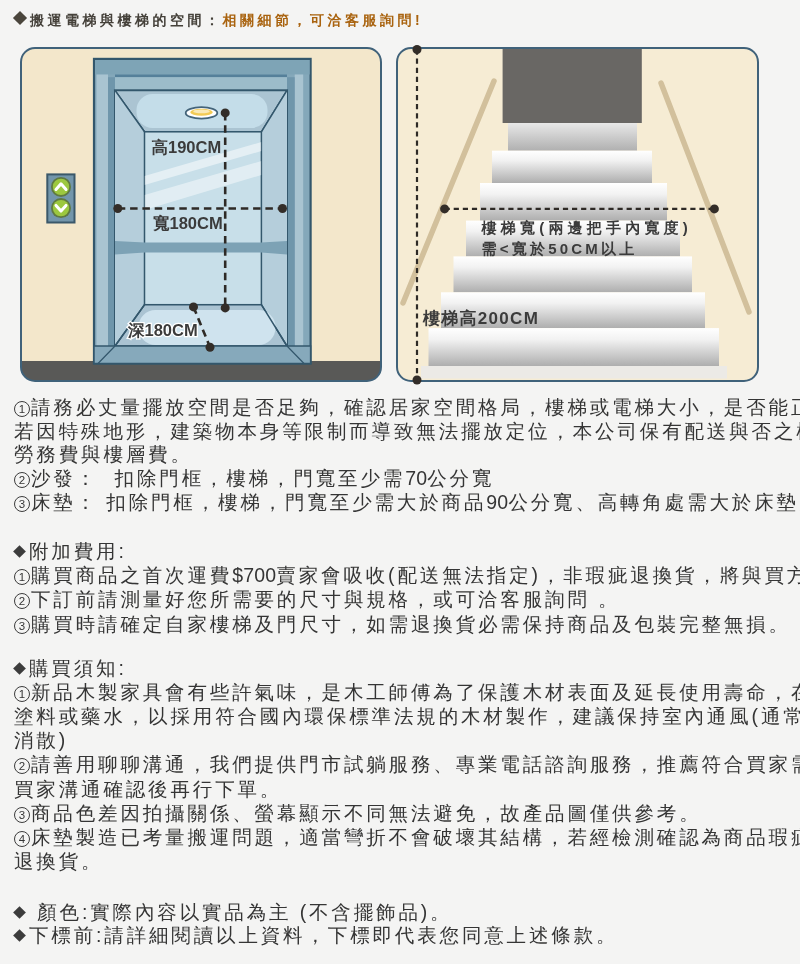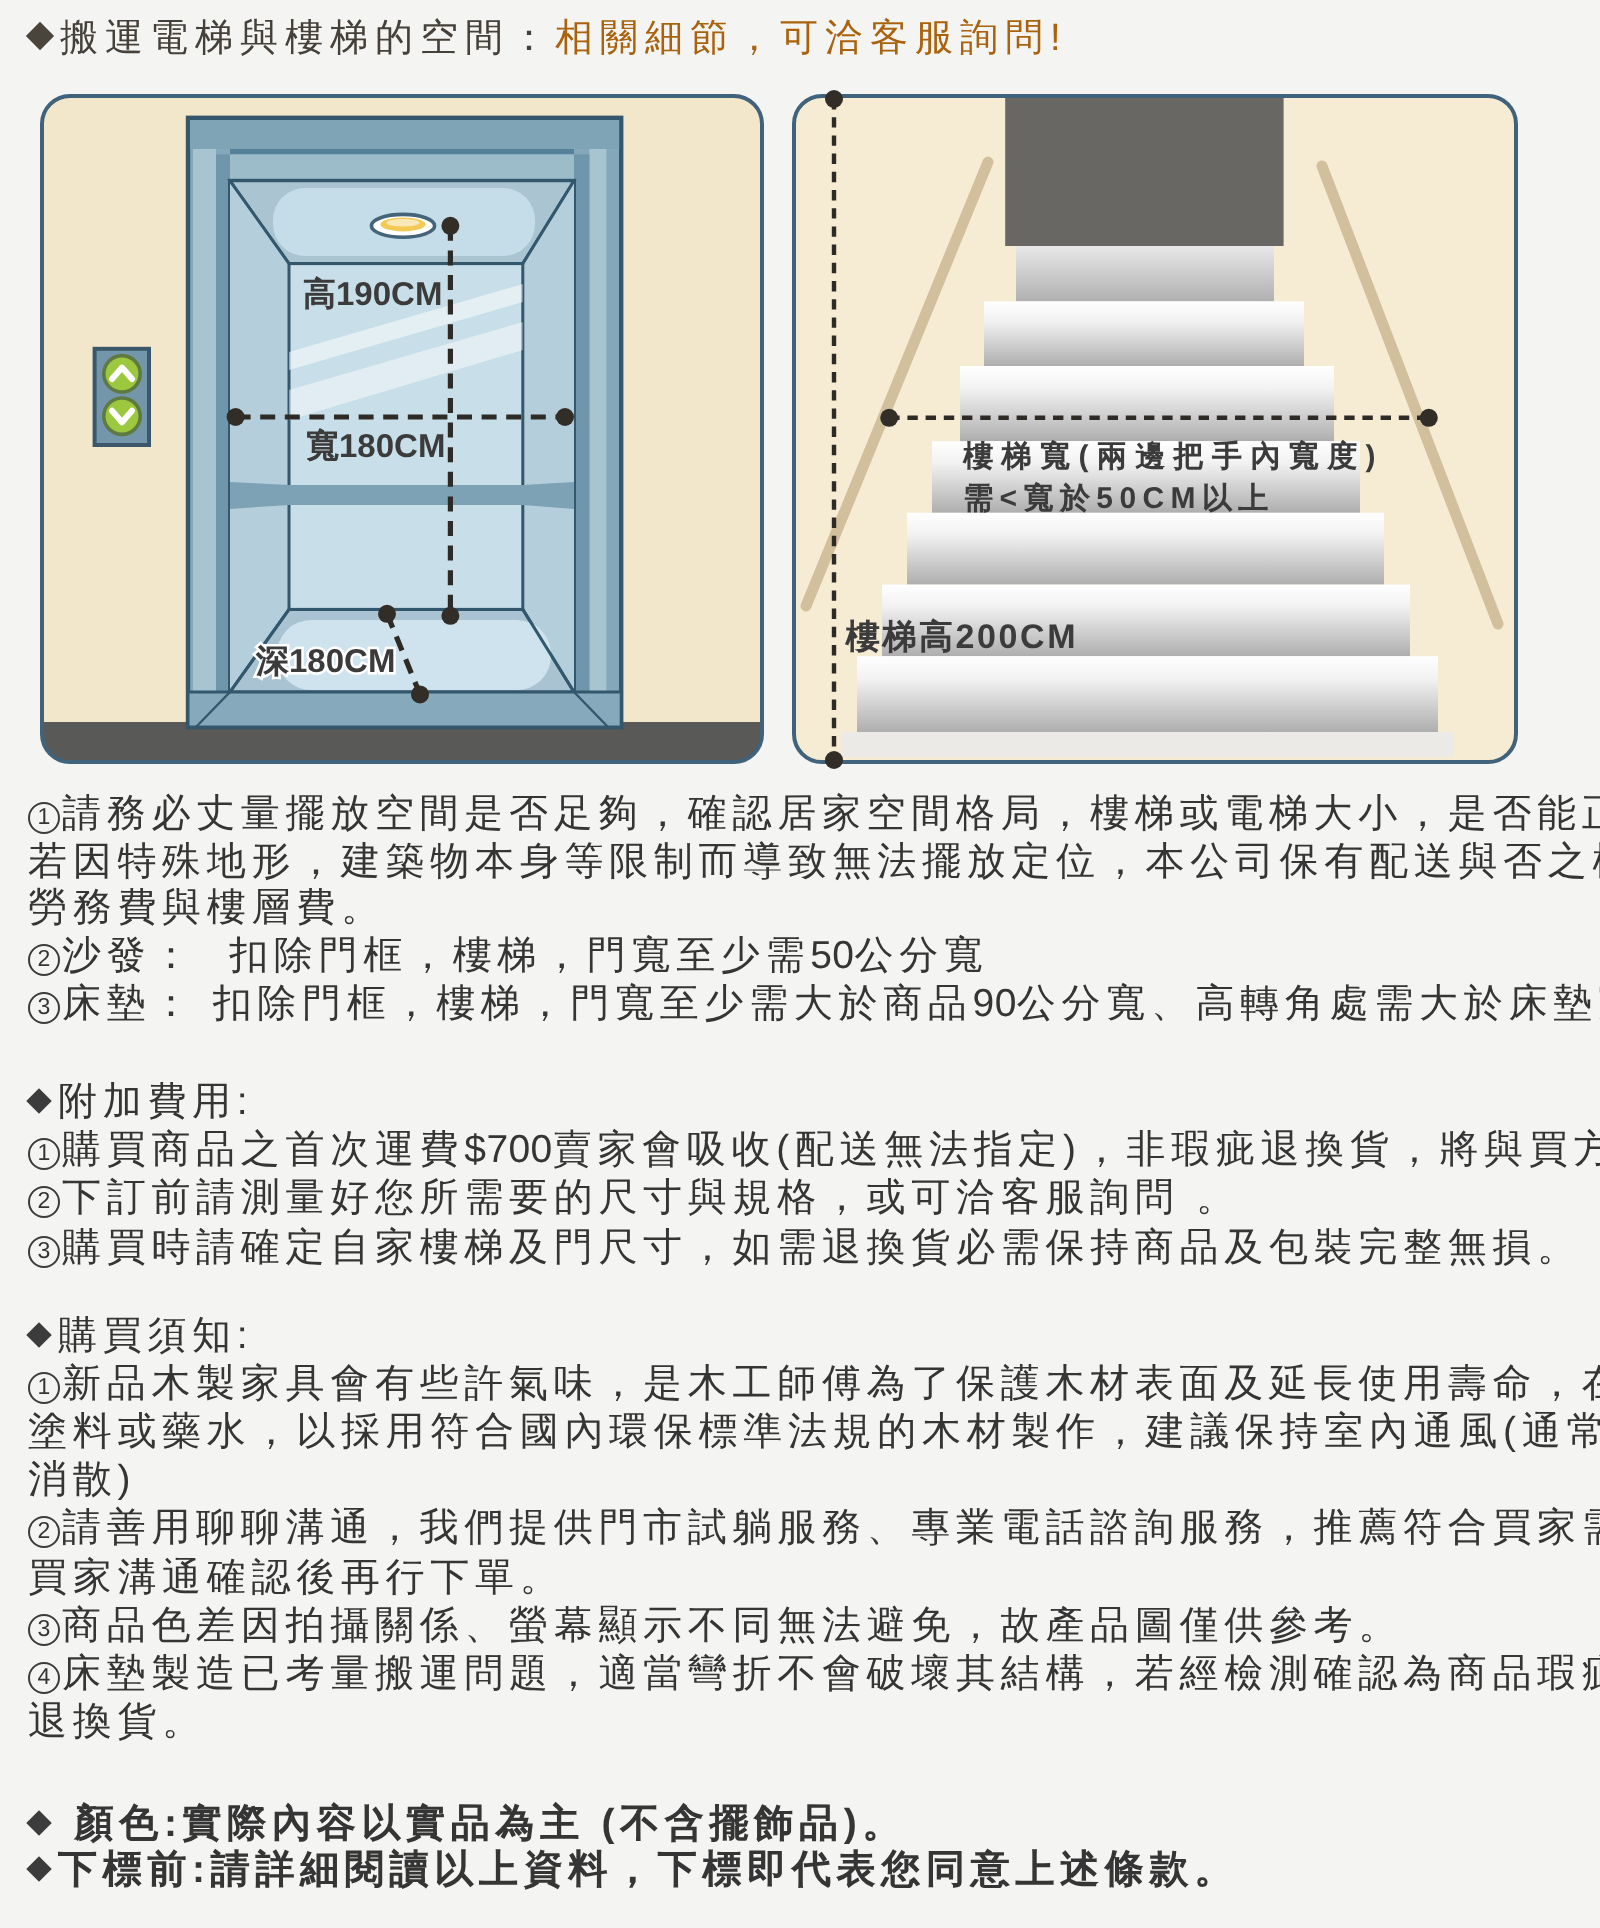--- a/index.html
+++ b/index.html
@@ -6,21 +6,21 @@
   body{width:800px;height:964px;background:#f4f4f3;font-family:"Liberation Sans",sans-serif;overflow:hidden;position:relative;}
   .abs{position:absolute;}
   .txt{color:#353535;font-size:19.5px;letter-spacing:2.85px;white-space:pre;}
   .d{letter-spacing:0.2px;}
   .dia{display:inline-block;width:9px;height:9px;background:#3c3c3c;transform:rotate(45deg);margin:0 5px 2px 1px;}
   .cn{display:inline-block;width:14px;height:14px;border:1.5px solid #3c3c3c;border-radius:50%;font-size:11.5px;line-height:14px;text-align:center;letter-spacing:0;vertical-align:1px;margin-right:1px;}
 </style>
 </head>
 <body>
 
-<div class="abs" style="left:14px;top:8px;font-size:19px;line-height:24px;font-weight:normal;color:#45413a;letter-spacing:3.5px;white-space:pre;"><span class="dia" style="background:#4a453c;width:10px;height:10px;"></span>搬運電梯與樓梯的空間：<span style="color:#a9630f;">相關細節，可洽客服詢問!</span></div>
+<div class="abs" style="left:14px;top:8px;font-size:14px;line-height:24px;font-weight:bold;color:#45413a;letter-spacing:3.5px;white-space:pre;"><span class="dia" style="background:#4a453c;width:10px;height:10px;"></span>搬運電梯與樓梯的空間：<span style="color:#a9630f;">相關細節，可洽客服詢問!</span></div>
 
 <svg class="abs" style="left:20px;top:47px;" width="362" height="335" viewBox="0 0 362 335">
   <defs>
     <clipPath id="lp">
         <rect x="1" y="1" width="360" height="333" rx="14"></rect>
       </clipPath>
     <clipPath id="bw">
         <rect x="124.5" y="84.8" width="116.9" height="172.9"></rect>
       </clipPath>
   </defs>
@@ -170,32 +170,32 @@
   <rect x="1" y="1" width="361" height="333" rx="14" fill="none" stroke="#40627a" stroke-width="2"></rect>
   <g fill="#332d28">
     <circle cx="21" cy="2.5" r="4.5"></circle>
     <circle cx="21" cy="333" r="4.5"></circle>
   </g>
 </svg>
 
 <div class="abs txt" style="left:14px;top:395.6px;line-height:23.9px;"><span class="cn">1</span>請務必丈量擺放空間是否足夠，確認居家空間格局，樓梯或電梯大小，是否能正常搬運進入，
 若因特殊地形，建築物本身等限制而導致無法擺放定位，本公司保有配送與否之權利且需收取首次
 勞務費與樓層費。
-<span class="cn">2</span>沙發：  扣除門框，樓梯，門寬至少需<span class="d">50</span>公分寬
+<span class="cn">2</span>沙發：  扣除門框，樓梯，門寬至少需<span class="d">70</span>公分寬
 <span class="cn">3</span>床墊： 扣除門框，樓梯，門寬至少需大於商品<span class="d">90</span>公分寬、高轉角處需大於床墊寬度公分。</div>
 
 <div class="abs txt" style="left:14px;top:539px;line-height:24.2px;"><span class="dia"></span>附加費用:
 <span class="cn">1</span>購買商品之首次運費<span class="d">$700</span>賣家會吸收(配送無法指定)，非瑕疵退換貨，將與買方收取勞務費。
 <span class="cn">2</span>下訂前請測量好您所需要的尺寸與規格，或可洽客服詢問 。
 <span class="cn">3</span>購買時請確定自家樓梯及門尺寸，如需退換貨必需保持商品及包裝完整無損。</div>
 
 <div class="abs txt" style="left:14px;top:655.5px;line-height:24.2px;"><span class="dia"></span>購買須知:
 <span class="cn">1</span>新品木製家具會有些許氣味，是木工師傅為了保護木材表面及延長使用壽命，在木頭表面塗上
 塗料或藥水，以採用符合國內環保標準法規的木材製作，建議保持室內通風(通常在數日內會逐漸
 消散)
 <span class="cn">2</span>請善用聊聊溝通，我們提供門市試躺服務、專業電話諮詢服務，推薦符合買家需求之商品，請
 買家溝通確認後再行下單。
 <span class="cn">3</span>商品色差因拍攝關係、螢幕顯示不同無法避免，故產品圖僅供參考。
 <span class="cn">4</span>床墊製造已考量搬運問題，適當彎折不會破壞其結構，若經檢測確認為商品瑕疵，將協助買家
 退換貨。</div>
 
-<div class="abs txt" style="left:14px;top:900.7px;line-height:23.7px;font-weight:bold;"><span class="dia"></span> 顏色:實際內容以實品為主 (不含擺飾品)。
+<div class="abs txt" style="left:14px;top:900.7px;line-height:23.7px;"><span class="dia"></span> 顏色:實際內容以實品為主 (不含擺飾品)。
 <span class="dia"></span>下標前:請詳細閱讀以上資料，下標即代表您同意上述條款。</div>
 
 </body></html>

